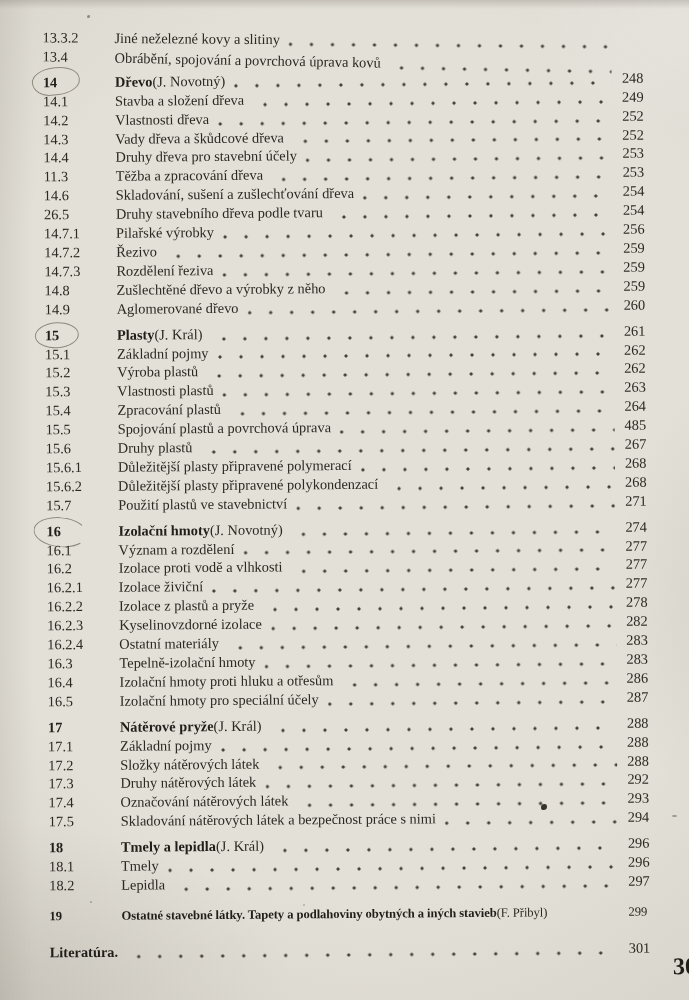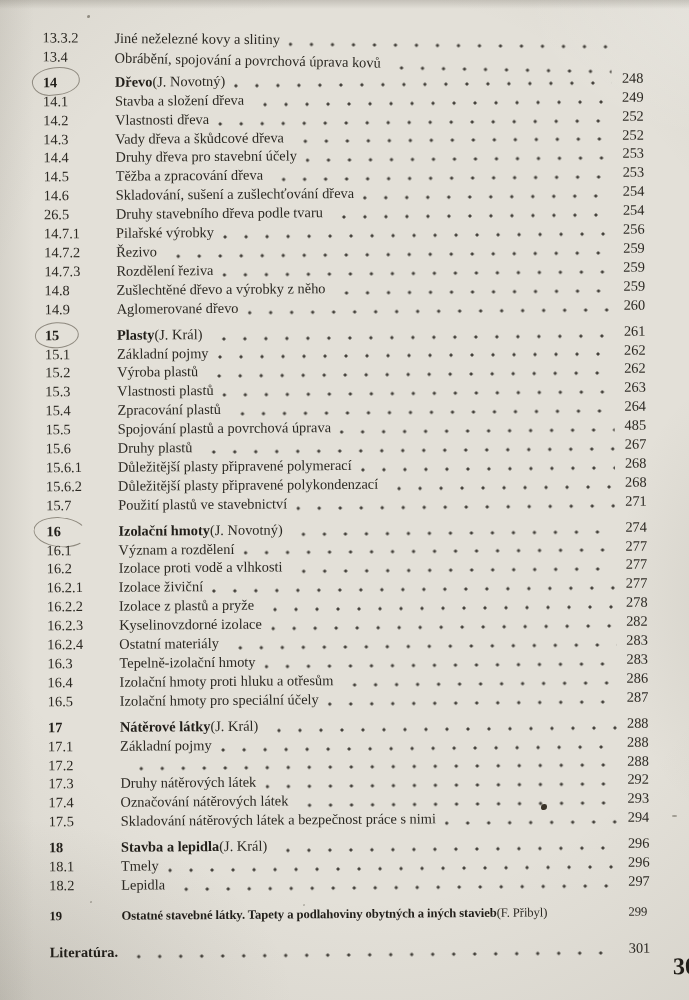--- a/index.html
+++ b/index.html
@@ -104,21 +104,21 @@
         <span class="dots"></span>
         <span class="page-ref">252</span>
       </div>
       <div class="row">
         <span class="numwrap"><span class="num">14.4</span></span>
         <span class="title">Druhy dřeva pro stavební účely</span>
         <span class="dots"></span>
         <span class="page-ref">253</span>
       </div>
       <div class="row">
-        <span class="numwrap"><span class="num">14.5</span></span>
+        <span class="numwrap"><span class="num">11.3</span></span>
         <span class="title">Těžba a zpracování dřeva</span>
         <span class="dots"></span>
         <span class="page-ref">253</span>
       </div>
       <div class="row">
         <span class="numwrap"><span class="num">14.6</span></span>
         <span class="title">Skladování, sušení a zušlechťování dřeva</span>
         <span class="dots"></span>
         <span class="page-ref">254</span>
       </div>
@@ -275,33 +275,34 @@
         <span class="page-ref">286</span>
       </div>
       <div class="row">
         <span class="numwrap"><span class="num">16.5</span></span>
         <span class="title">Izolační hmoty pro speciální účely</span>
         <span class="dots"></span>
         <span class="page-ref">287</span>
       </div>
       <div class="row bold g-ch">
         <span class="numwrap"><span class="num">17</span></span>
-        <span class="title">Nátěrové látky</span>
+        <span class="title">Nátěrové pryže</span>
         <span class="author">(J. Král)</span>
         <span class="dots"></span>
         <span class="page-ref">288</span>
       </div>
       <div class="row">
         <span class="numwrap"><span class="num">17.1</span></span>
         <span class="title">Základní pojmy</span>
         <span class="dots"></span>
         <span class="page-ref">288</span>
       </div>
       <div class="row">
         <span class="numwrap"><span class="num">17.2</span></span>
+        <span class="title">Složky nátěrových látek</span>
         <span class="dots"></span>
         <span class="page-ref">288</span>
       </div>
       <div class="row">
         <span class="numwrap"><span class="num">17.3</span></span>
         <span class="title">Druhy nátěrových látek</span>
         <span class="dots"></span>
         <span class="page-ref">292</span>
       </div>
       <div class="row">
@@ -311,21 +312,21 @@
         <span class="page-ref">293</span>
       </div>
       <div class="row">
         <span class="numwrap"><span class="num">17.5</span></span>
         <span class="title">Skladování nátěrových látek a bezpečnost práce s nimi</span>
         <span class="dots"></span>
         <span class="page-ref">294</span>
       </div>
       <div class="row bold g-ch">
         <span class="numwrap"><span class="num">18</span></span>
-        <span class="title">Stavba a lepidla</span>
+        <span class="title">Tmely a lepidla</span>
         <span class="author">(J. Král)</span>
         <span class="dots"></span>
         <span class="page-ref">296</span>
       </div>
       <div class="row">
         <span class="numwrap"><span class="num">18.1</span></span>
         <span class="title">Tmely</span>
         <span class="dots"></span>
         <span class="page-ref">296</span>
       </div>

